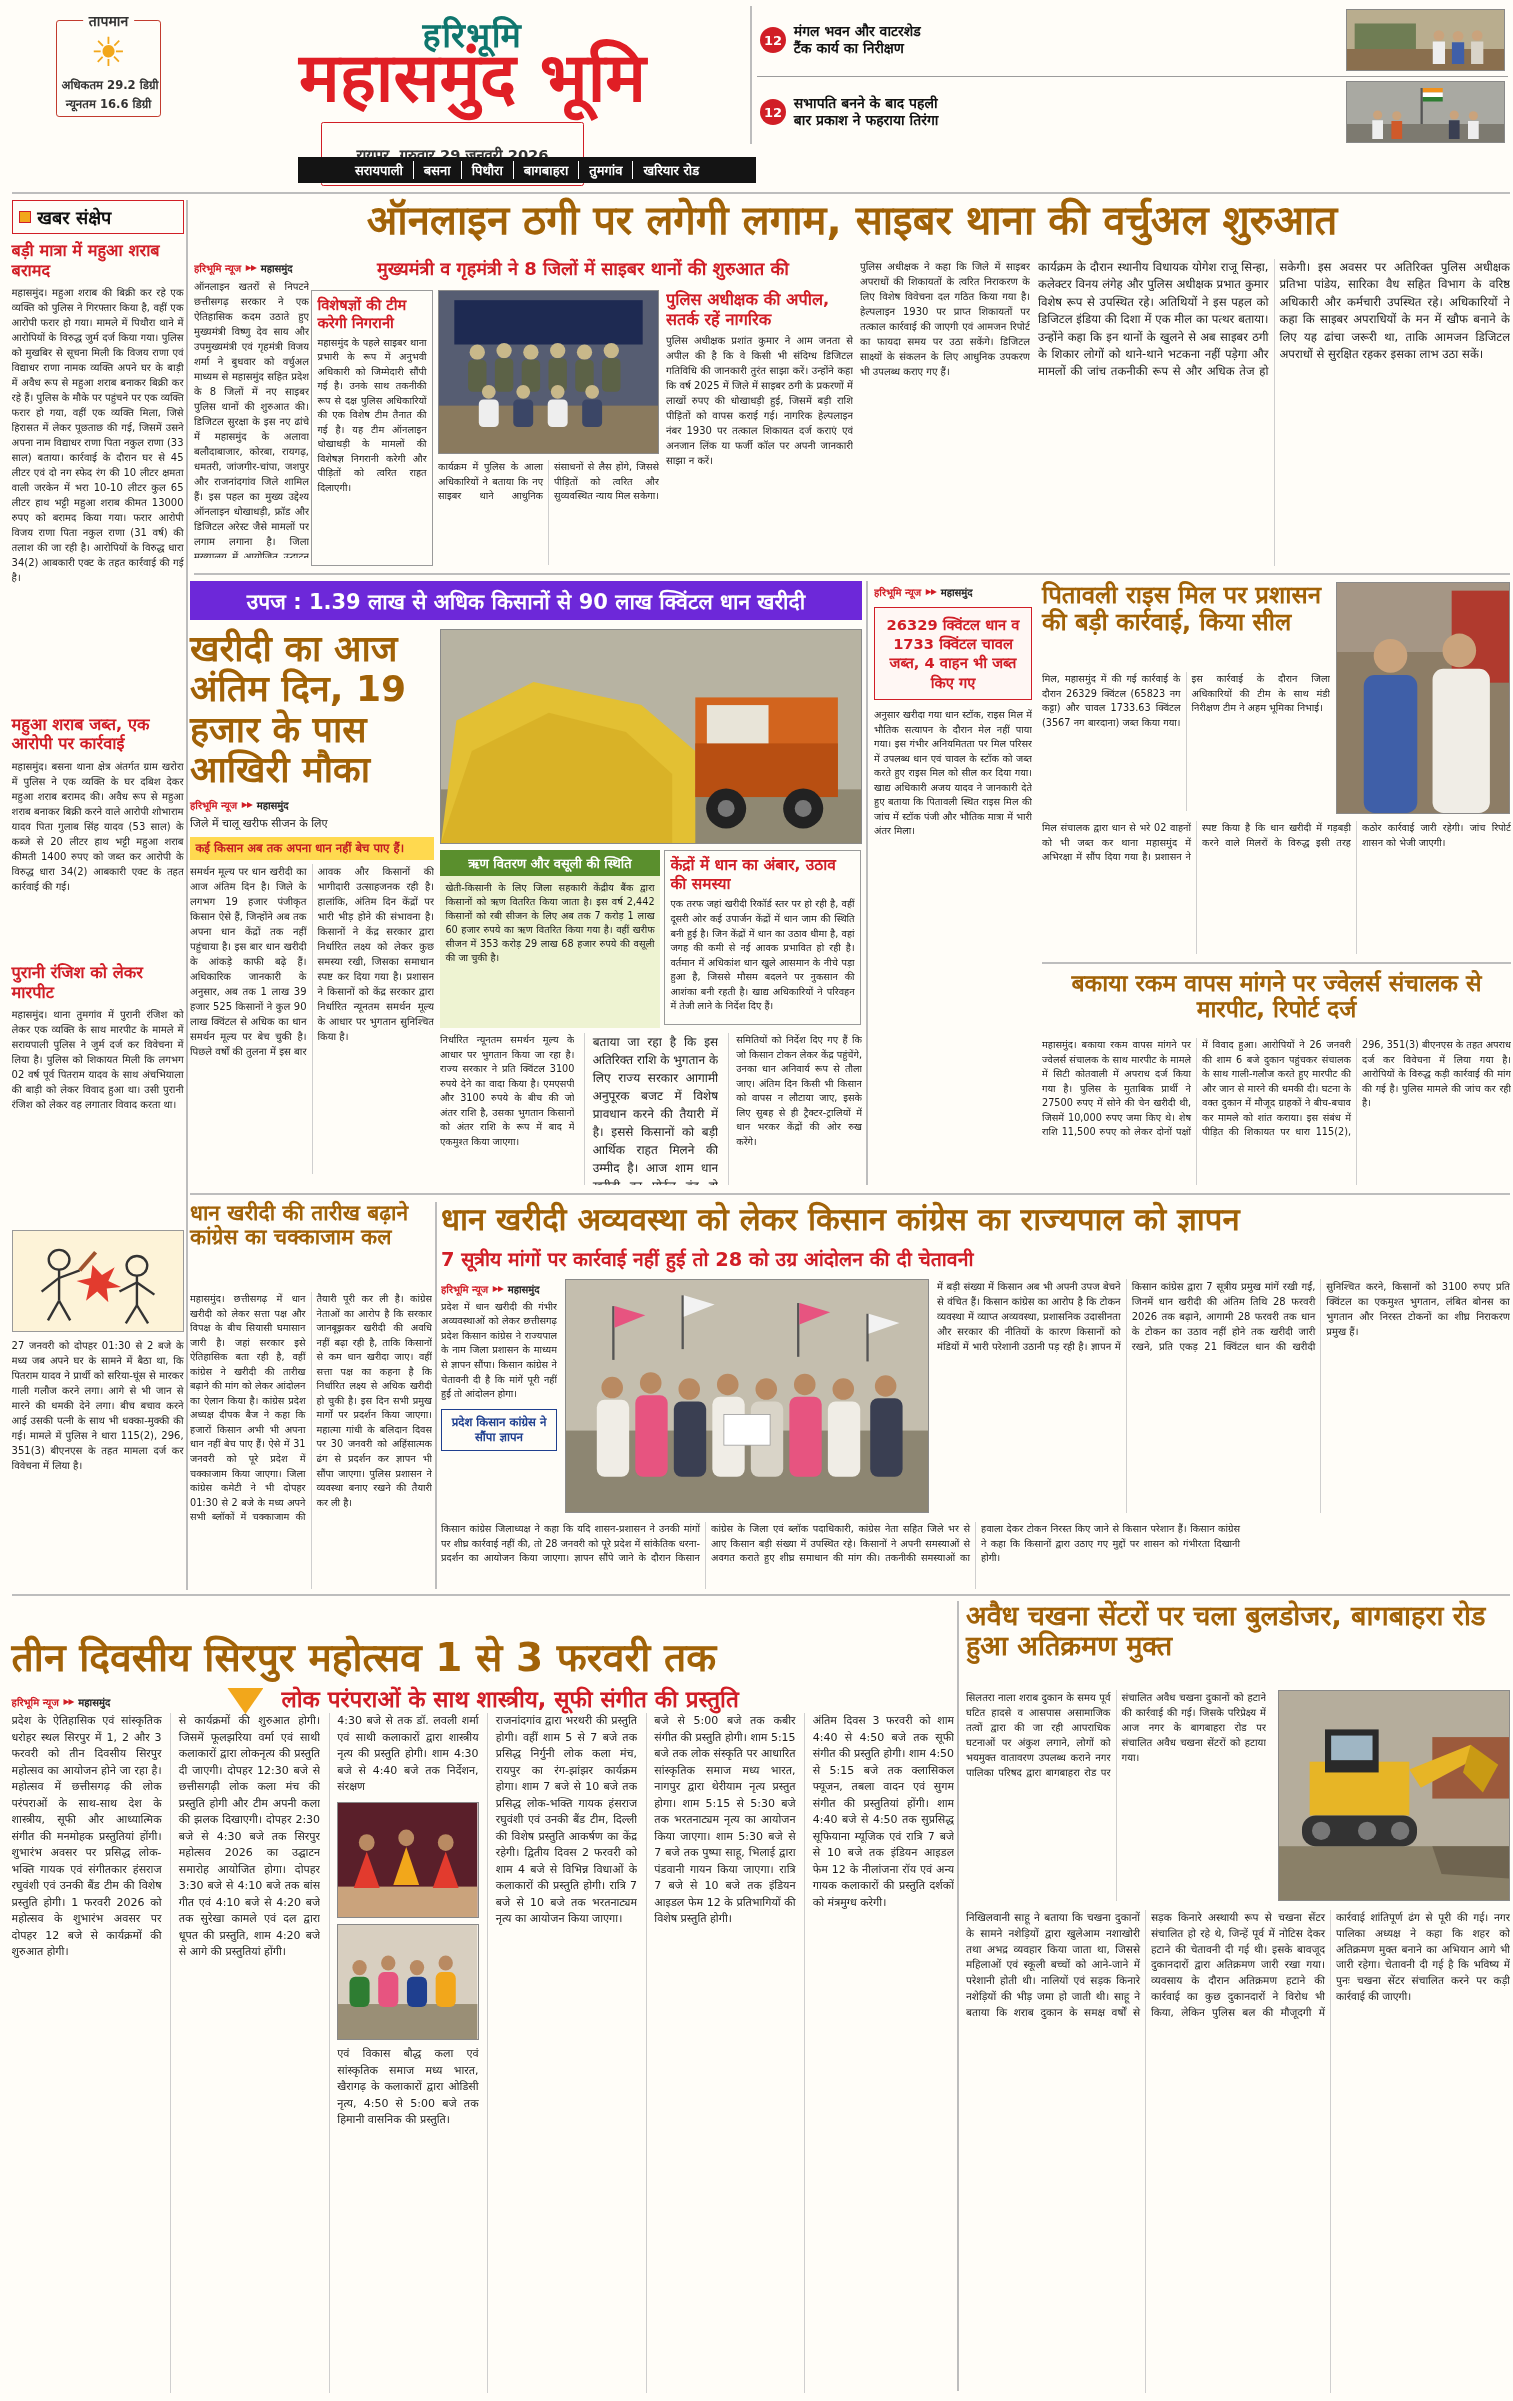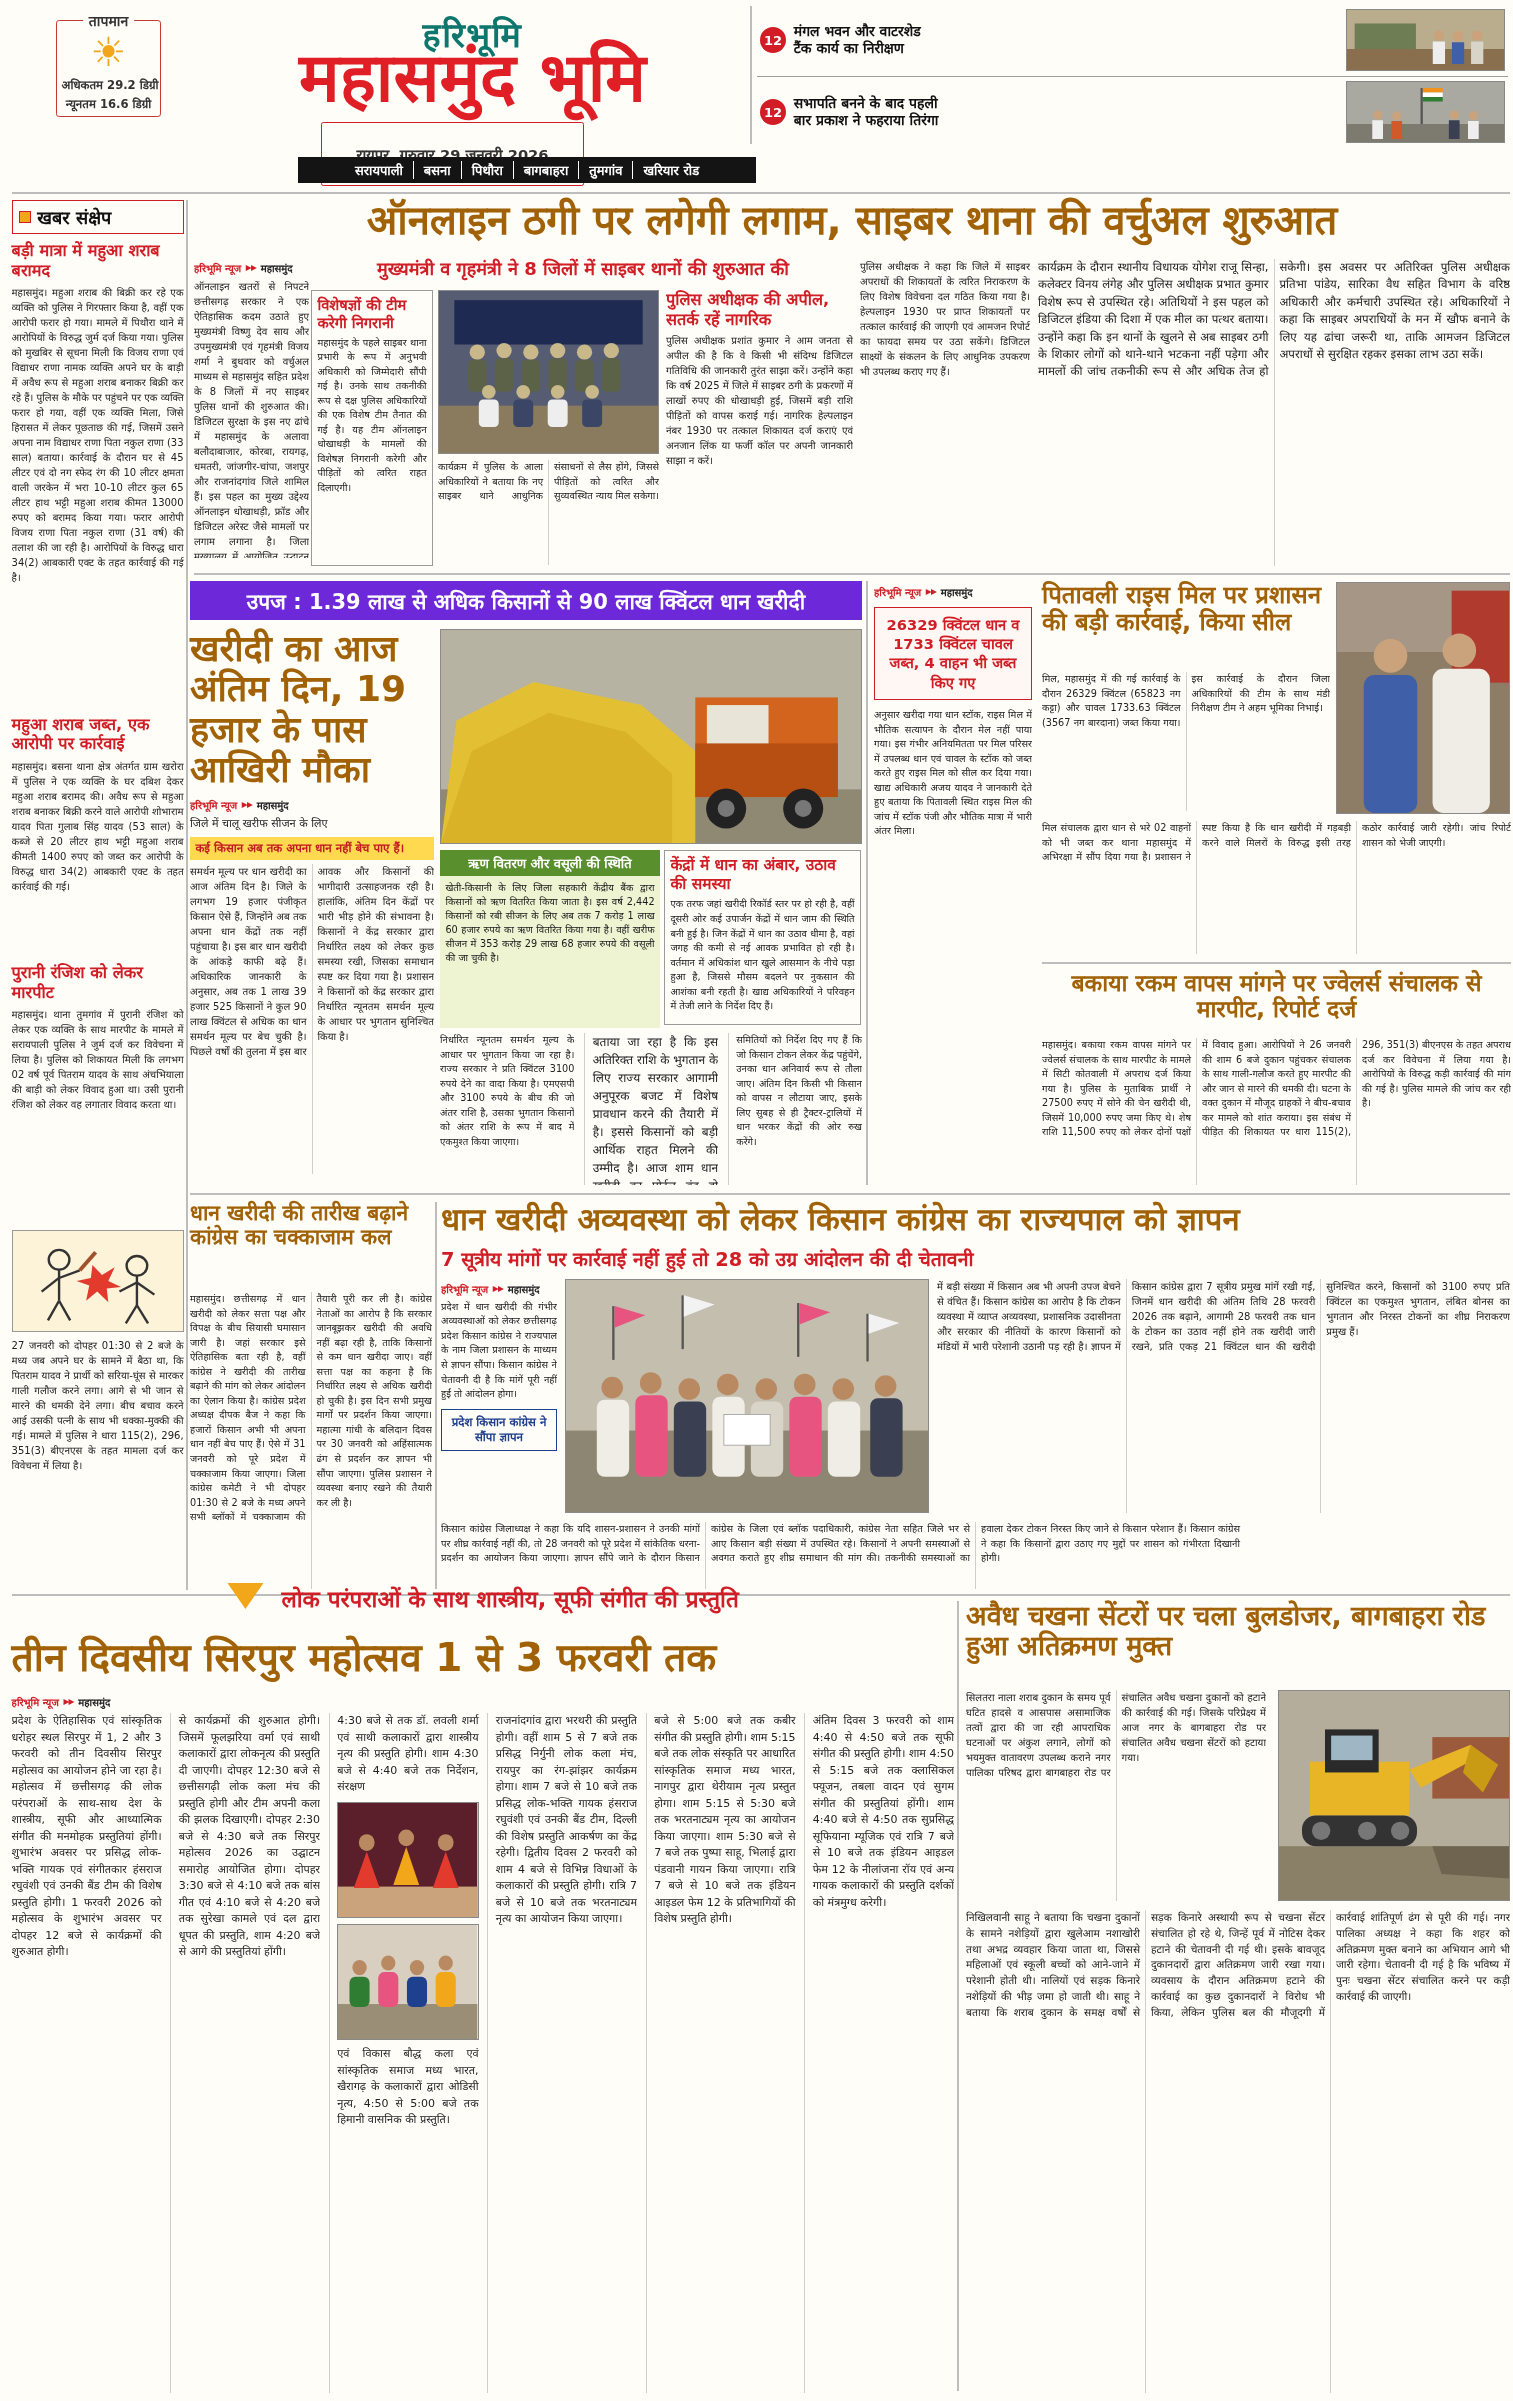--- a/index.html
+++ b/index.html
@@ -382,21 +382,21 @@
       </svg>
     </div>
 
     <div class="abs bt c3" style="left:937px;top:1279px;width:573px;height:234px;font-size:10px">में बड़ी संख्या में किसान अब भी अपनी उपज बेचने से वंचित हैं। किसान कांग्रेस का आरोप है कि टोकन व्यवस्था में व्याप्त अव्यवस्था, प्रशासनिक उदासीनता और सरकार की नीतियों के कारण किसानों को मंडियों में भारी परेशानी उठानी पड़ रही है। ज्ञापन में किसान कांग्रेस द्वारा 7 सूत्रीय प्रमुख मांगें रखी गईं, जिनमें धान खरीदी की अंतिम तिथि 28 फरवरी 2026 तक बढ़ाने, आगामी 28 फरवरी तक धान के टोकन का उठाव नहीं होने तक खरीदी जारी रखने, प्रति एकड़ 21 क्विंटल धान की खरीदी सुनिश्चित करने, किसानों को 3100 रुपए प्रति क्विंटल का एकमुश्त भुगतान, लंबित बोनस का भुगतान और निरस्त टोकनों का शीघ्र निराकरण प्रमुख हैं।</div>
     <div class="abs bt c4" style="left:441px;top:1522px;width:1069px;height:67px;font-size:9.7px">किसान कांग्रेस जिलाध्यक्ष ने कहा कि यदि शासन-प्रशासन ने उनकी मांगों पर शीघ्र कार्रवाई नहीं की, तो 28 जनवरी को पूरे प्रदेश में सांकेतिक धरना-प्रदर्शन का आयोजन किया जाएगा। ज्ञापन सौंपे जाने के दौरान किसान कांग्रेस के जिला एवं ब्लॉक पदाधिकारी, कांग्रेस नेता सहित जिले भर से आए किसान बड़ी संख्या में उपस्थित रहे। किसानों ने अपनी समस्याओं से अवगत कराते हुए शीघ्र समाधान की मांग की। तकनीकी समस्याओं का हवाला देकर टोकन निरस्त किए जाने से किसान परेशान हैं। किसान कांग्रेस ने कहा कि किसानों द्वारा उठाए गए मुद्दों पर शासन को गंभीरता दिखानी होगी।</div>
   </div>
 
   <div class="hr" style="left:11.6px;top:1594px;width:1498px"></div>
 
   <div>
-    <div class="abs" style="left:11.6px;top:1583px;width:943px;display:flex;align-items:flex-start;gap:18px;justify-content:center">
+    <div class="abs" style="left:11.6px;top:1683px;width:943px;display:flex;align-items:flex-end;gap:18px;justify-content:center">
       <span class="arrow-icon"></span>
       <span class="red" style="font-size:22.5px;font-weight:bold">लोक परंपराओं के साथ शास्त्रीय, सूफी संगीत की प्रस्तुति</span>
     </div>
     <div class="abs hl" style="left:11.6px;top:1636px;width:943px;font-size:39px">तीन दिवसीय सिरपुर महोत्सव 1 से 3 फरवरी तक</div>
     <div class="abs byline" style="left:11.6px;top:1691px">
       <span class="br">हरिभूमि न्यूज</span>
       <span class="ar">▶▶</span>
       <span>महासमुंद</span>
     </div>
 

